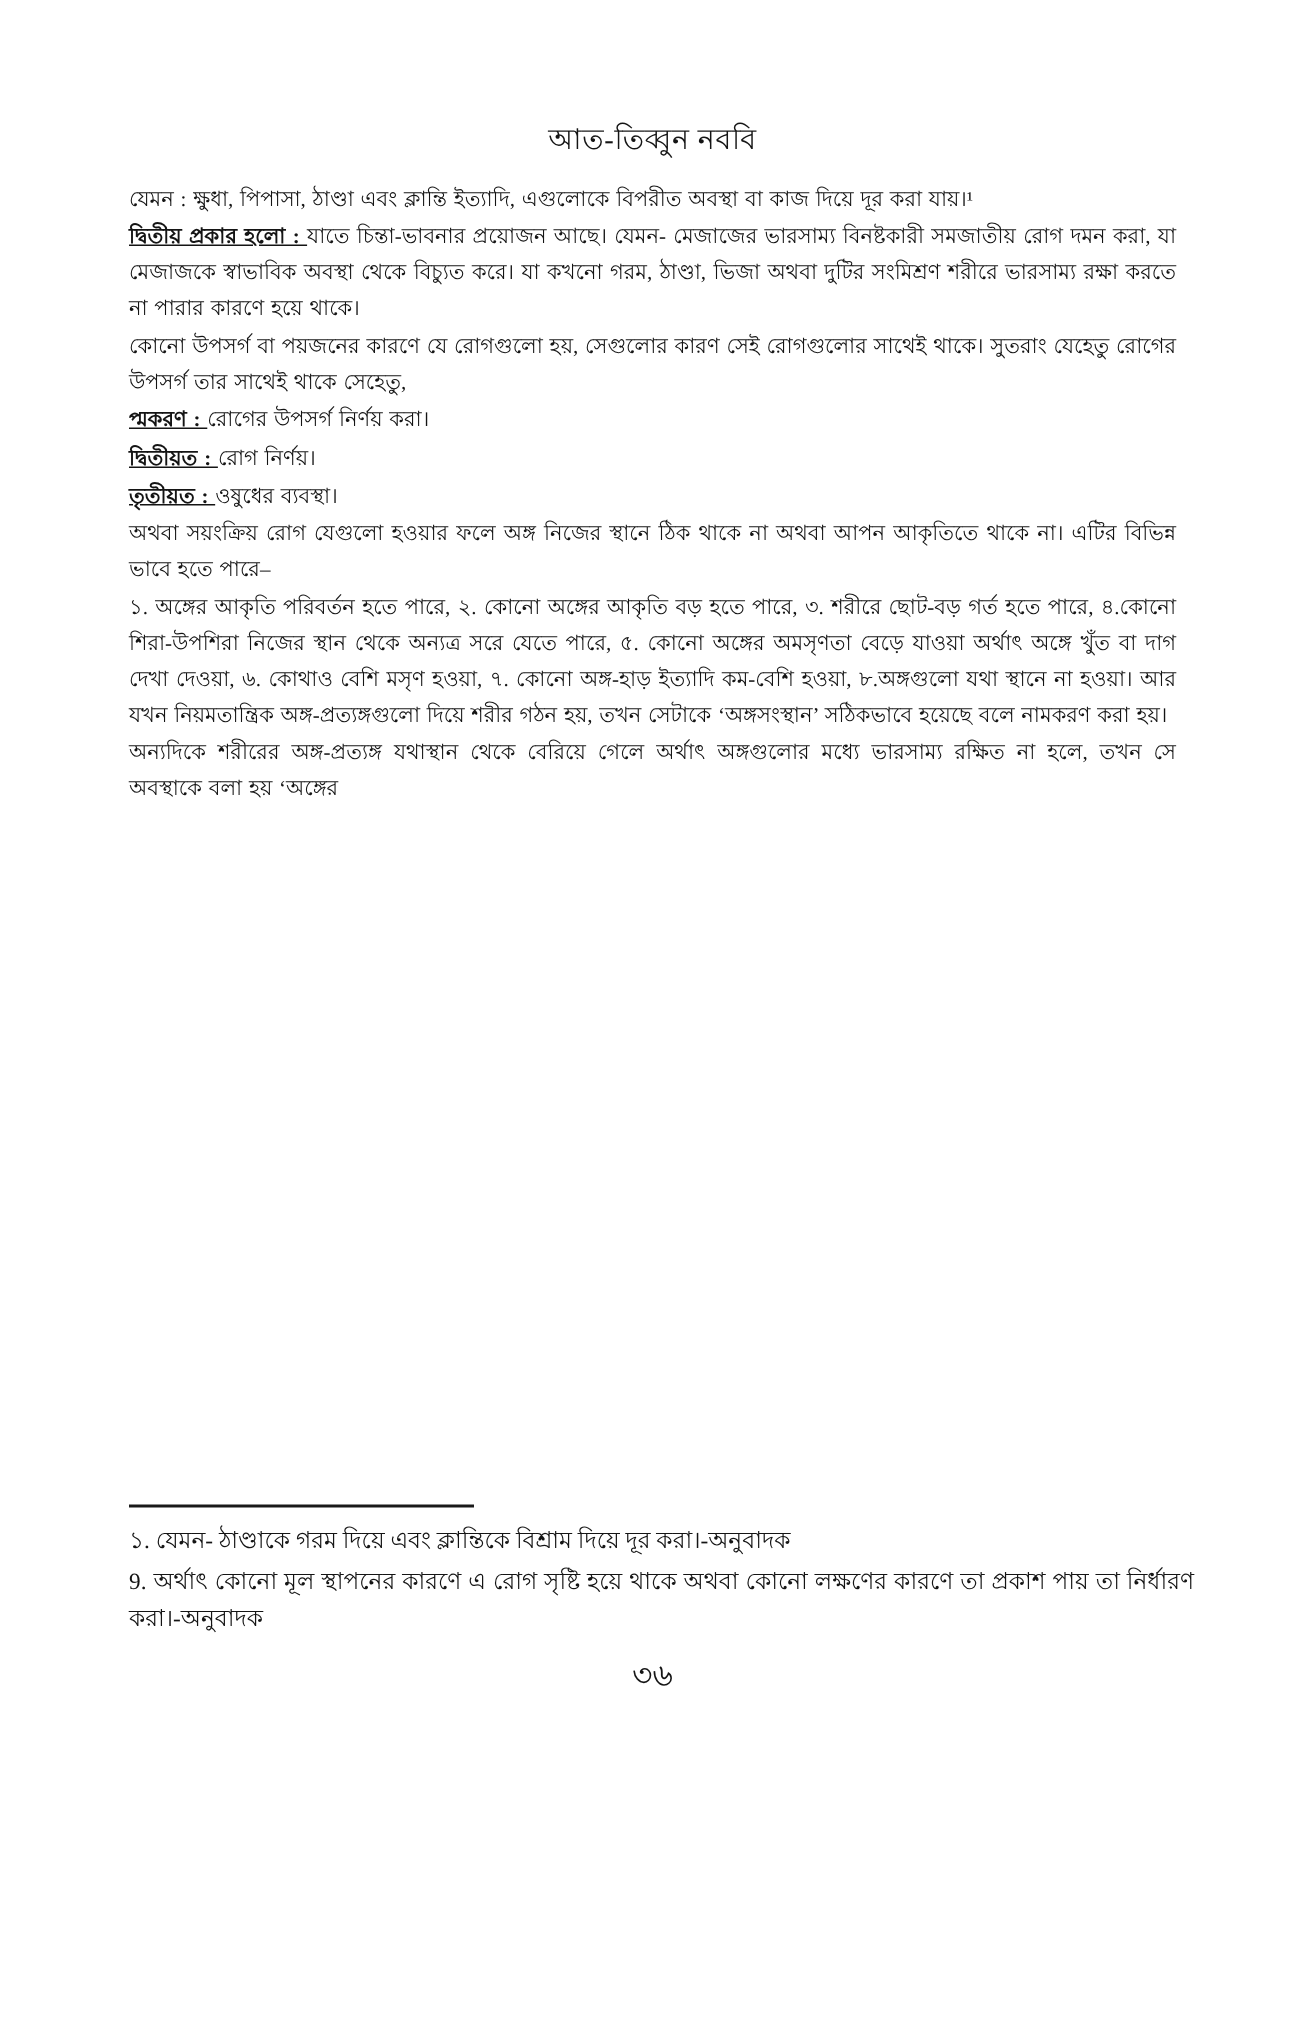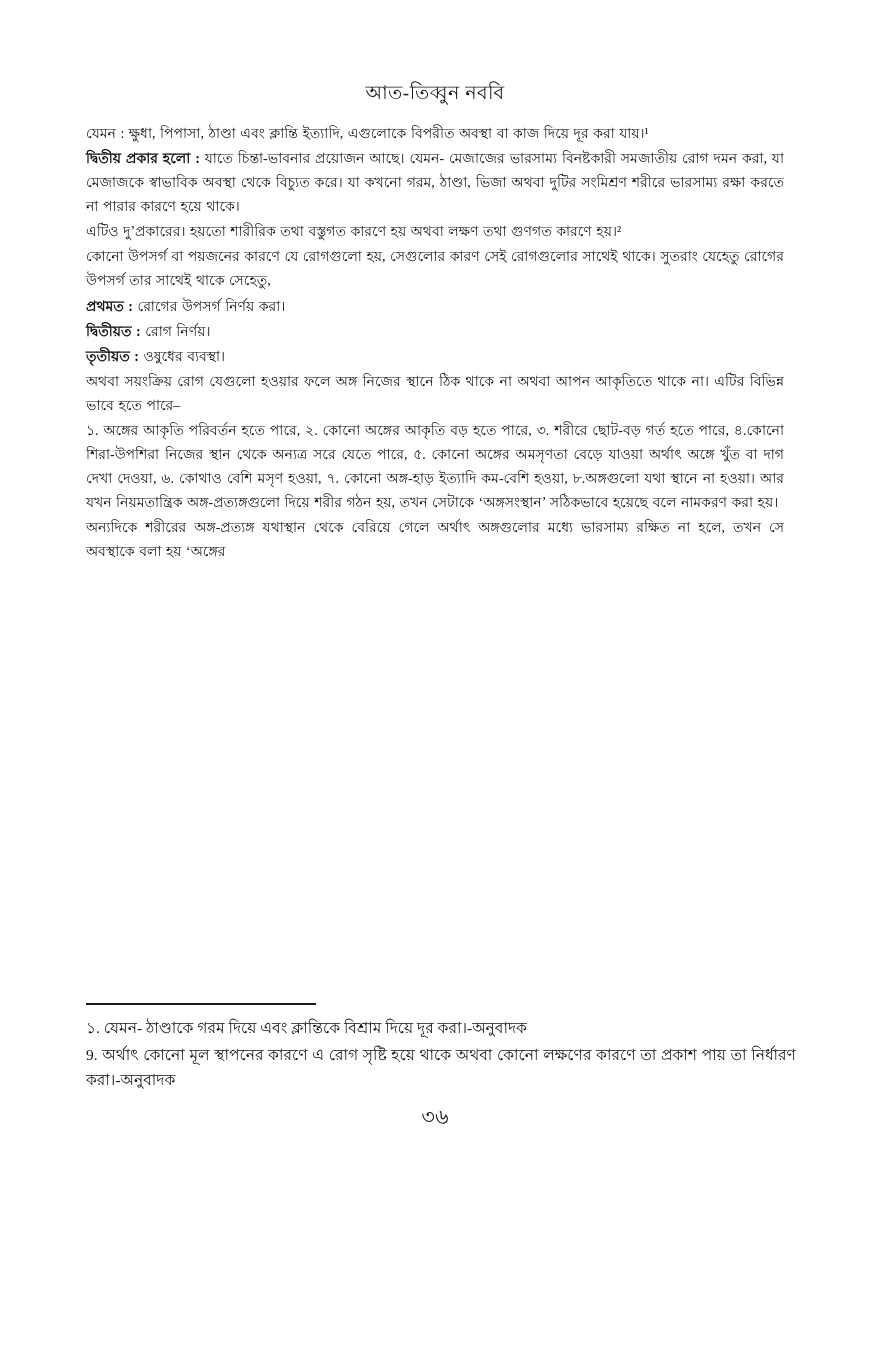--- a/index.html
+++ b/index.html
@@ -37,20 +37,21 @@
   }
   p.para {
     margin: 0 0 1px 0;
     text-align: justify;
   }
   p.para.last-left {
     text-align: left;
   }
   .lead {
     font-weight: bold;
+    text-decoration: underline;
   }
   .footnote-area {
     position: absolute;
     left: 86px;
     right: 74px;
     bottom: 56px;
   }
   .footnote-rule {
     width: 230px;
     height: 2px;
@@ -76,23 +77,22 @@
 </head>
 <body>
 
 <div class="page">
 
   <div class="running-head">আত-তিব্বুন নববি</div>
 
   <div class="body-block">
     <p class="para"><span class="lead"></span><span>যেমন : ক্ষুধা, পিপাসা, ঠাণ্ডা এবং ক্লান্তি ইত্যাদি, এগুলোকে বিপরীত অবস্থা বা কাজ দিয়ে দূর করা যায়।¹</span></p>
     <p class="para"><span class="lead">দ্বিতীয় প্রকার হলো : </span><span>যাতে চিন্তা-ভাবনার প্রয়োজন আছে। যেমন- মেজাজের ভারসাম্য বিনষ্টকারী সমজাতীয় রোগ দমন করা, যা মেজাজকে স্বাভাবিক অবস্থা থেকে বিচ্যুত করে। যা কখনো গরম, ঠাণ্ডা, ভিজা অথবা দুটির সংমিশ্রণ শরীরে ভারসাম্য রক্ষা করতে না পারার কারণে হয়ে থাকে।</span></p>
-    <p class="para"><span class="lead"></span><span>এটিও দু’প্রকারের। হয়তো শারীরিক তথা বস্তুগত কারণে হয় অথবা লক্ষণ তথা গুণগত কারণে হয়।²</span></p>
     <p class="para"><span class="lead"></span><span>কোনো উপসর্গ বা পয়জনের কারণে যে রোগগুলো হয়, সেগুলোর কারণ সেই রোগগুলোর সাথেই থাকে। সুতরাং যেহেতু রোগের উপসর্গ তার সাথেই থাকে সেহেতু,</span></p>
-    <p class="para last-left"><span class="lead">প্রথমত : </span><span>রোগের উপসর্গ নির্ণয় করা।</span></p>
+    <p class="para last-left"><span class="lead">প্মকরণ : </span><span>রোগের উপসর্গ নির্ণয় করা।</span></p>
     <p class="para last-left"><span class="lead">দ্বিতীয়ত : </span><span>রোগ নির্ণয়।</span></p>
     <p class="para last-left"><span class="lead">তৃতীয়ত : </span><span>ওষুধের ব্যবস্থা।</span></p>
     <p class="para"><span class="lead"></span><span>অথবা সয়ংক্রিয় রোগ যেগুলো হওয়ার ফলে অঙ্গ নিজের স্থানে ঠিক থাকে না অথবা আপন আকৃতিতে থাকে না। এটির বিভিন্ন ভাবে হতে পারে–</span></p>
     <p class="para"><span class="lead"></span><span>১. অঙ্গের আকৃতি পরিবর্তন হতে পারে, ২. কোনো অঙ্গের আকৃতি বড় হতে পারে, ৩. শরীরে ছোট-বড় গর্ত হতে পারে, ৪.কোনো শিরা-উপশিরা নিজের স্থান থেকে অন্যত্র সরে যেতে পারে, ৫. কোনো অঙ্গের অমসৃণতা বেড়ে যাওয়া অর্থাৎ অঙ্গে খুঁত বা দাগ দেখা দেওয়া, ৬. কোথাও বেশি মসৃণ হওয়া, ৭. কোনো অঙ্গ-হাড় ইত্যাদি কম-বেশি হওয়া, ৮.অঙ্গগুলো যথা স্থানে না হওয়া। আর যখন নিয়মতান্ত্রিক অঙ্গ-প্রত্যঙ্গগুলো দিয়ে শরীর গঠন হয়, তখন সেটাকে ‘অঙ্গসংস্থান’ সঠিকভাবে হয়েছে বলে নামকরণ করা হয়।</span></p>
     <p class="para"><span class="lead"></span><span>অন্যদিকে শরীরের অঙ্গ-প্রত্যঙ্গ যথাস্থান থেকে বেরিয়ে গেলে অর্থাৎ অঙ্গগুলোর মধ্যে ভারসাম্য রক্ষিত না হলে, তখন সে অবস্থাকে বলা হয় ‘অঙ্গের</span></p>
   </div>
 
   <div class="footnote-area">
     <div class="footnote-rule"></div>
     <p class="footnote">১. যেমন- ঠাণ্ডাকে গরম দিয়ে এবং ক্লান্তিকে বিশ্রাম দিয়ে দূর করা।-অনুবাদক</p>

